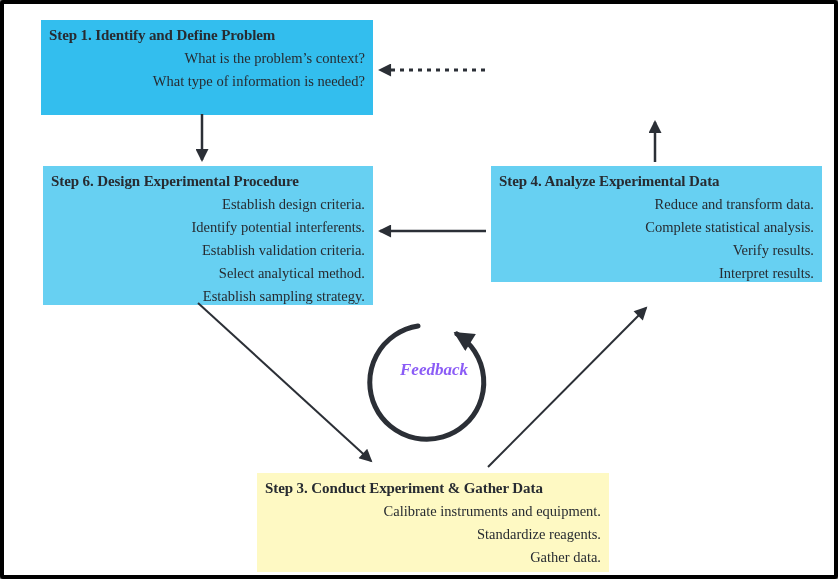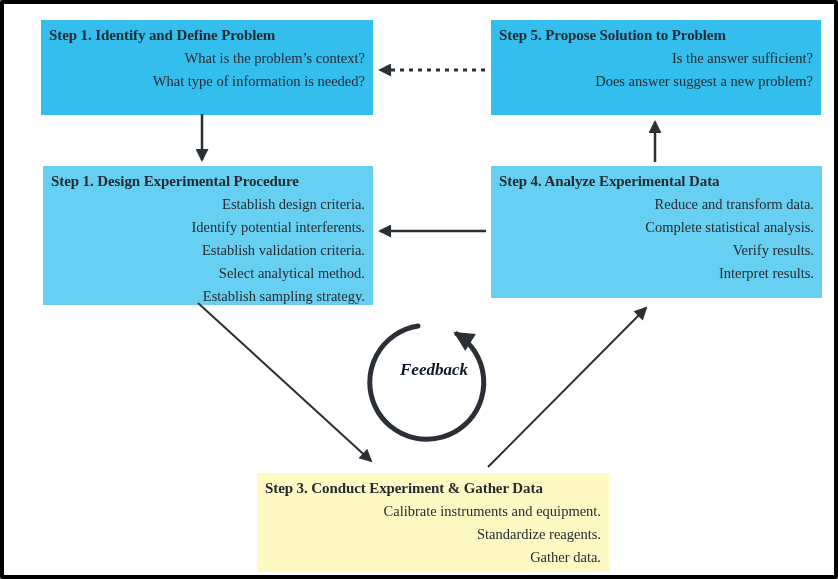--- a/index.html
+++ b/index.html
@@ -32,57 +32,52 @@
     white-space:nowrap;
     text-align:right;
   }
   .box-dark{background:#33beee;}
   .box-medium{background:#67d0f2;}
   .box-light{background:#fef9c3;}
 
   #box-step1{left:37px;top:16px;width:332px;height:95px;}
   #box-step5{left:487px;top:16px;width:330px;height:95px;}
   #box-step2{left:39px;top:162px;width:330px;height:139px;}
-  #box-step4{left:487px;top:162px;width:331px;height:132px;}
+  #box-step4{left:487px;top:162px;width:331px;height:116px;}
   #box-step3{left:253px;top:469px;width:352px;height:99px;}
 
   .arrow-layer{
     position:absolute;left:0;top:0;width:830px;height:571px;
     pointer-events:none;
   }
   .feedback-label{
     position:absolute;
     left:372px;top:352px;width:116px;
     text-align:center;
     font-style:italic;
     font-weight:bold;
     font-size:17px;
     line-height:27px;
-    color:#0f172a;
+    color:#8b5cf6;
   }
 </style>
 </head>
 <body>
 
 <div class="canvas">
 
   <div class="box box-dark" id="box-step1">
     <div class="title">Step 1. Identify and Define Problem</div>
     <div class="line">What is the problem’s context?</div>
     <div class="line">What type of information is needed?</div>
   </div>
 
-  <div class="box box-dark" id="box-step5">
-    <div class="title">Step 5. Propose Solution to Problem</div>
-    <div class="line">Is the answer sufficient?</div>
-    <div class="line">Does answer suggest a new problem?</div>
-  </div>
 
   <div class="box box-medium" id="box-step2">
-    <div class="title">Step 1. Design Experimental Procedure</div>
+    <div class="title">Step 6. Design Experimental Procedure</div>
     <div class="line">Establish design criteria.</div>
     <div class="line">Identify potential interferents.</div>
     <div class="line">Establish validation criteria.</div>
     <div class="line">Select analytical method.</div>
     <div class="line">Establish sampling strategy.</div>
   </div>
 
   <div class="box box-medium" id="box-step4">
     <div class="title">Step 4. Analyze Experimental Data</div>
     <div class="line">Reduce and transform data.</div>

